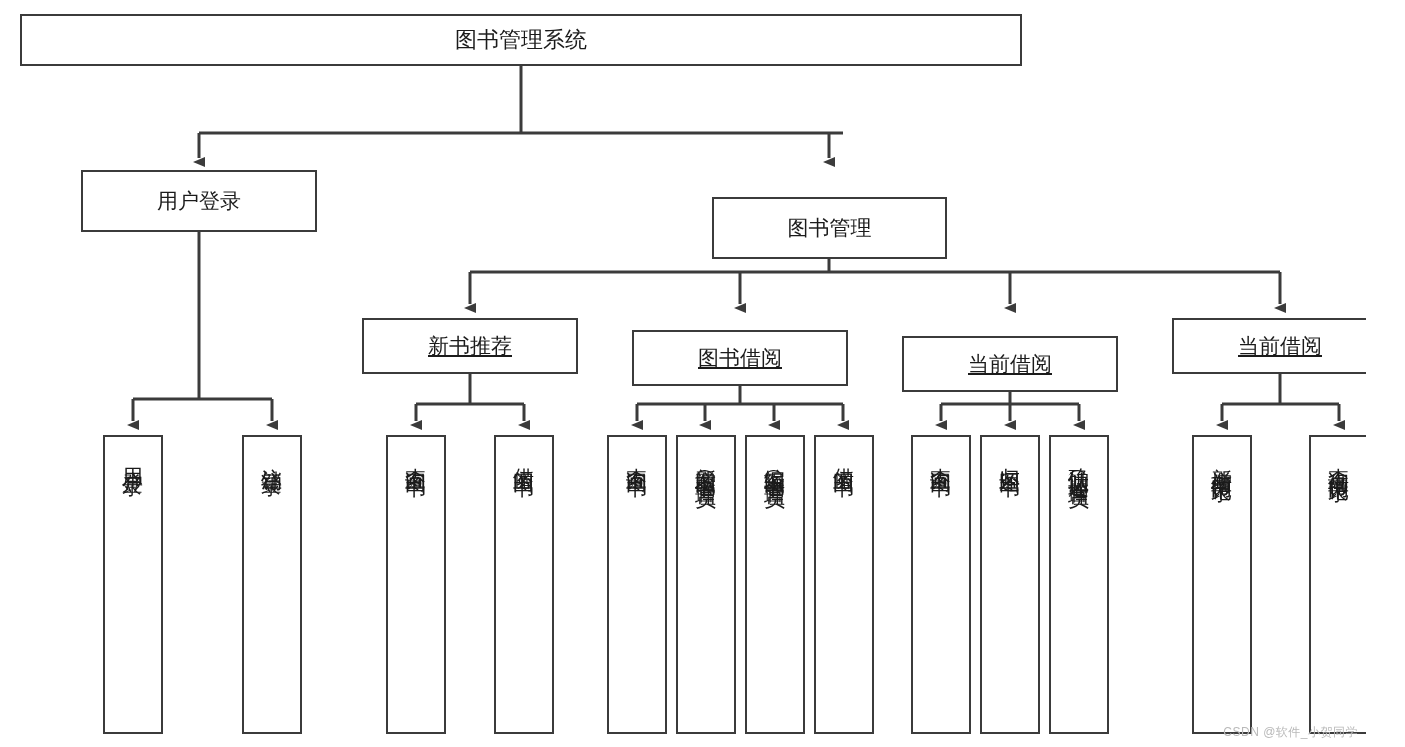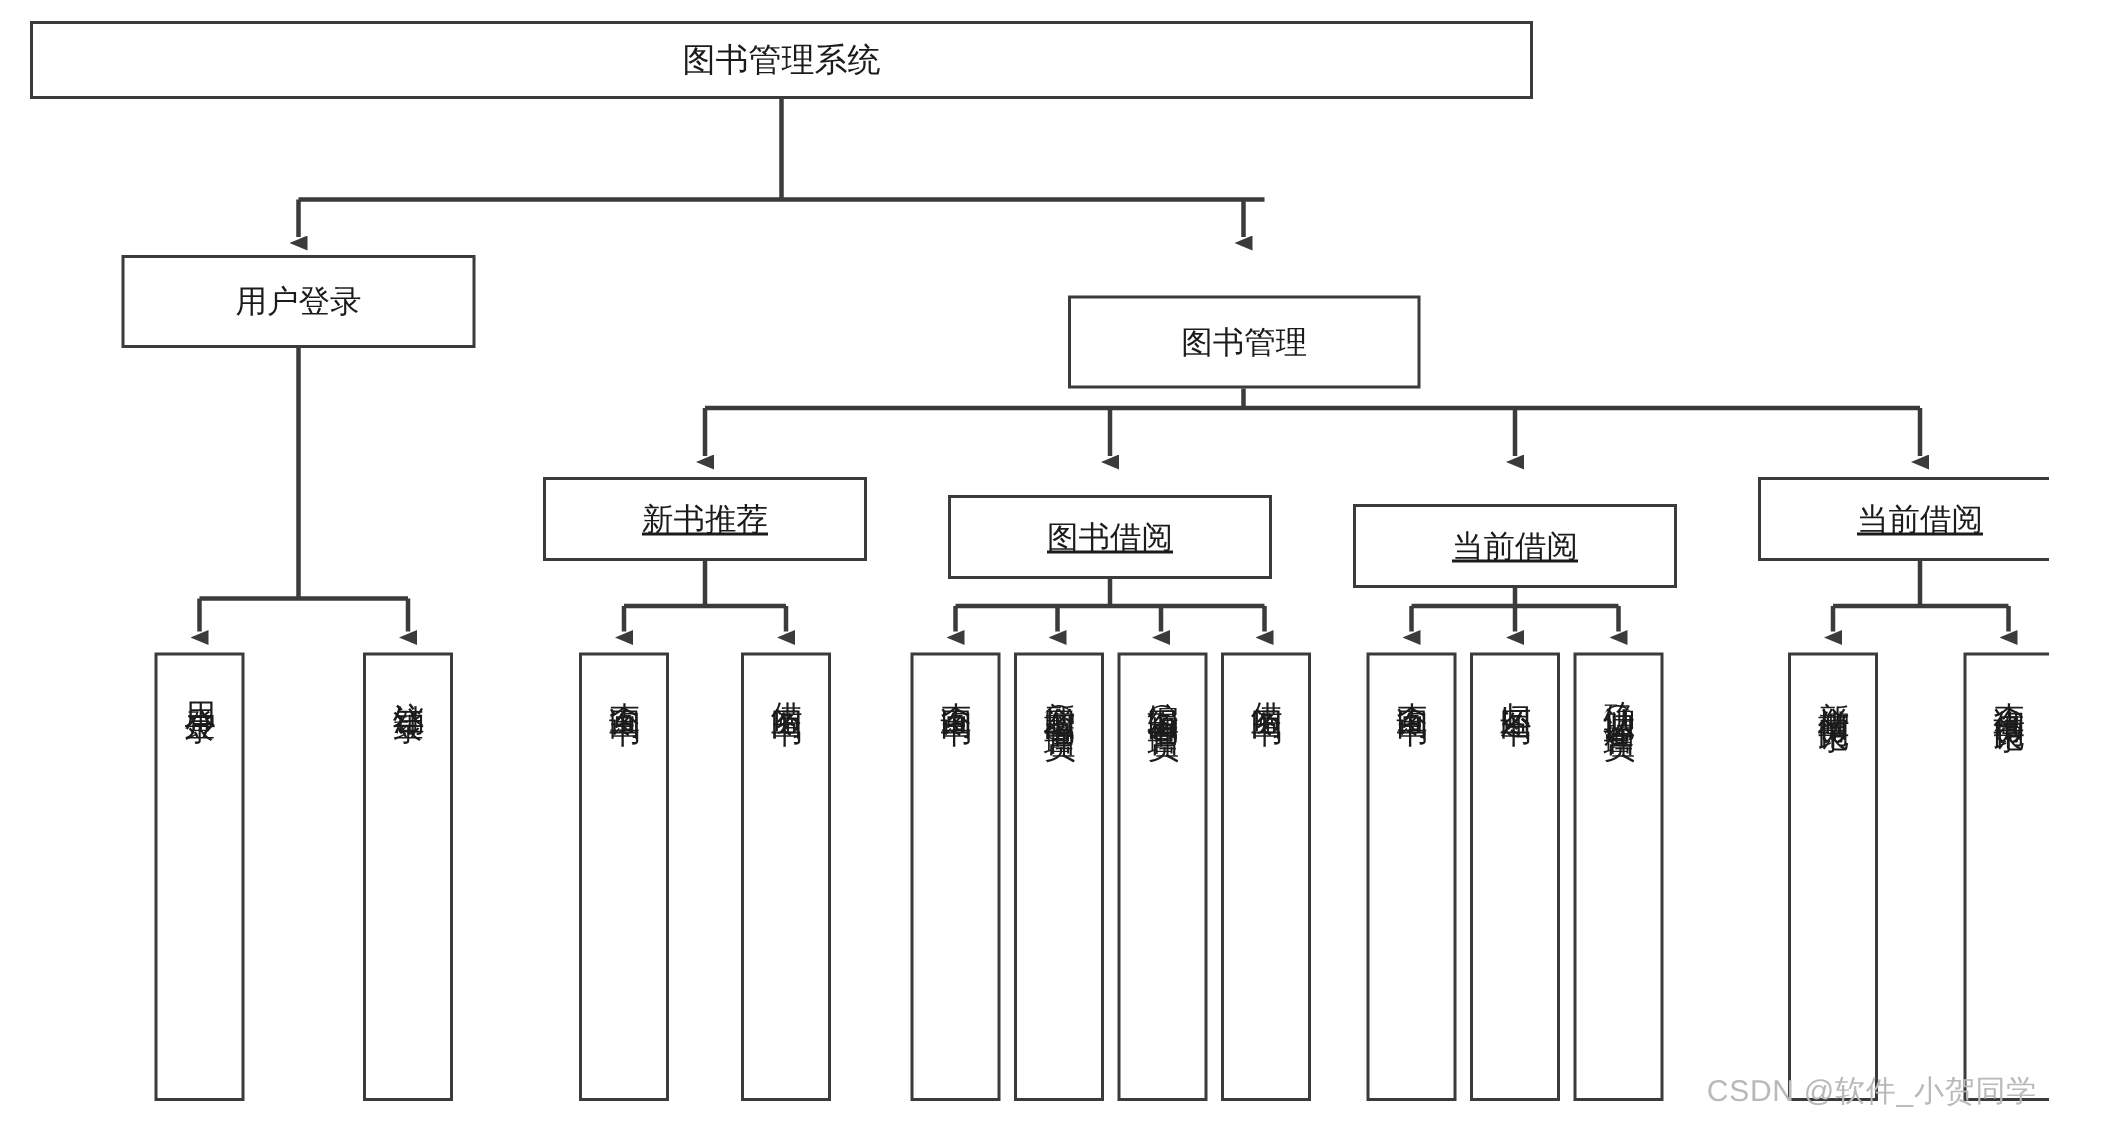--- a/index.html
+++ b/index.html
@@ -55,21 +55,21 @@
     writing-mode: vertical-rl;
     text-orientation: upright;
     letter-spacing: 3px;
     line-height: 1;
     white-space: nowrap;
   }
   .watermark {
     position: absolute;
     right: 8px;
     bottom: 6px;
-    font-size: 20px;
+    font-size: 12px;
     color: #b9b9b9;
     letter-spacing: 0.5px;
     white-space: nowrap;
   }
 </style>
 </head>
 <body>
 
 <div id="canvas">
 

